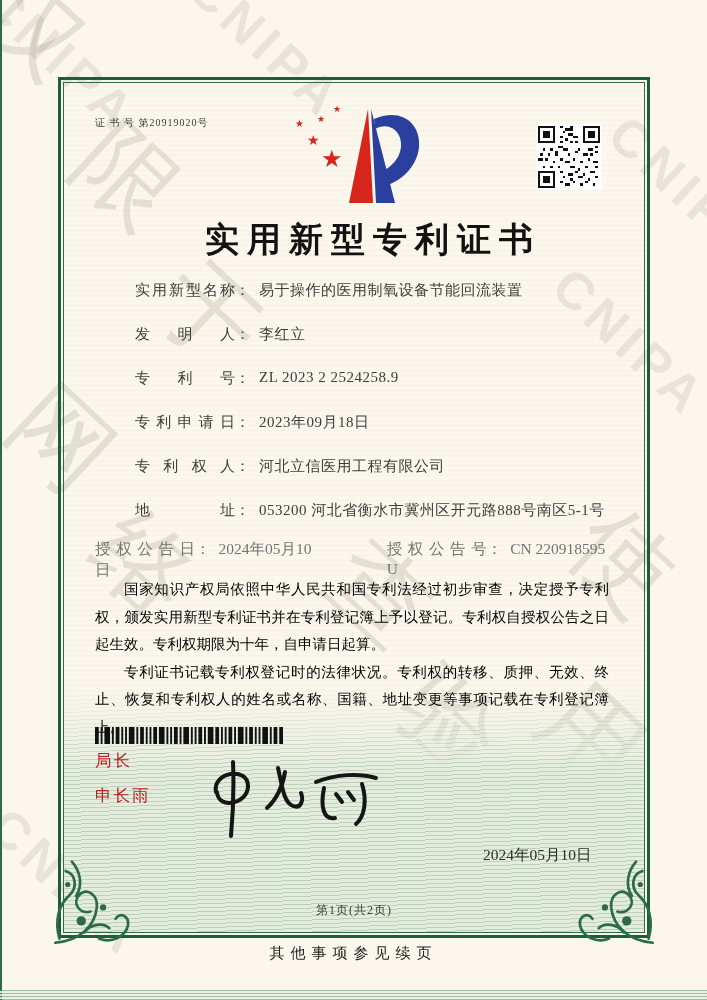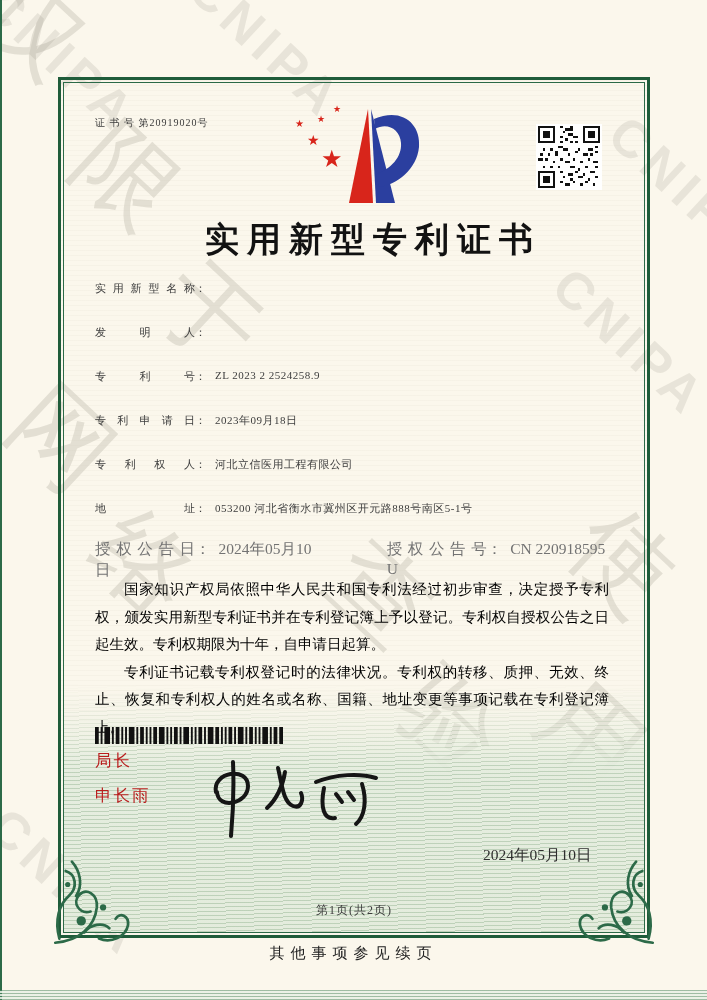--- a/index.html
+++ b/index.html
@@ -64,21 +64,21 @@
   .logo{ position:absolute; left:283px; top:103px; width:142px; height:108px; z-index:2; }
   .logo .star{ position:absolute; color:#d8251b; line-height:1; font-family:"DejaVu Sans",sans-serif; }
   .logo svg{ position:absolute; left:0; top:0; }
   .qr{ position:absolute; left:536px; top:124px; width:66px; height:66px; z-index:2; background:#fff; padding:2px;}
   .title{
     position:absolute; left:58px; top:217px; width:592px; z-index:2;
     text-align:center; font-size:34px; font-weight:bold; letter-spacing:8px;
     color:#121212; text-indent:8px;margin-left:15px;
   }
   .fields{ position:absolute; left:95px; top:281px; width:515px; z-index:2; }
-  .row{ display:flex; align-items:flex-start; height:44px; font-size:11px; color:#3d3d3d; }
+  .row{ display:flex; align-items:flex-start; height:44px; font-size:15px; color:#3d3d3d;margin-left:40px; }
   .row .lbl{ width:100px; text-align:justify; text-align-last:justify; flex:0 0 100px; }
   .row .colon{ flex:0 0 auto; margin-right:9px; }
   .row .val{ flex:1; letter-spacing:0.5px; }
   .grant-row{
     position:absolute; left:95px; top:539px; width:515px; z-index:2;
     display:flex; font-size:15.5px; color:#737373;
   }
   .grant-row .g2{ margin-left:70px; }
   .grant-row .lbl{ display:inline-block; width:100px; text-align:justify; text-align-last:justify; }
   .grant-row .colon{ margin-right:8px; }
@@ -237,24 +237,26 @@
       <rect x="22" y="23" width="1" height="1"></rect>
   </g>
 </svg>
 
 <div class="title">实用新型专利证书</div>
 
 <div class="fields">
   <div class="row">
     <span class="lbl">实用新型名称</span>
       <span class="colon">：</span>
+      <span class="val">易于操作的医用制氧设备节能回流装置</span>
   </div>
   <div class="row">
     <span class="lbl">发明人</span>
       <span class="colon">：</span>
+      <span class="val">李红立</span>
   </div>
   <div class="row">
     <span class="lbl">专利号</span>
       <span class="colon">：</span>
       <span class="val">ZL 2023 2 2524258.9</span>
   </div>
   <div class="row">
     <span class="lbl">专利申请日</span>
       <span class="colon">：</span>
       <span class="val">2023年09月18日</span>

